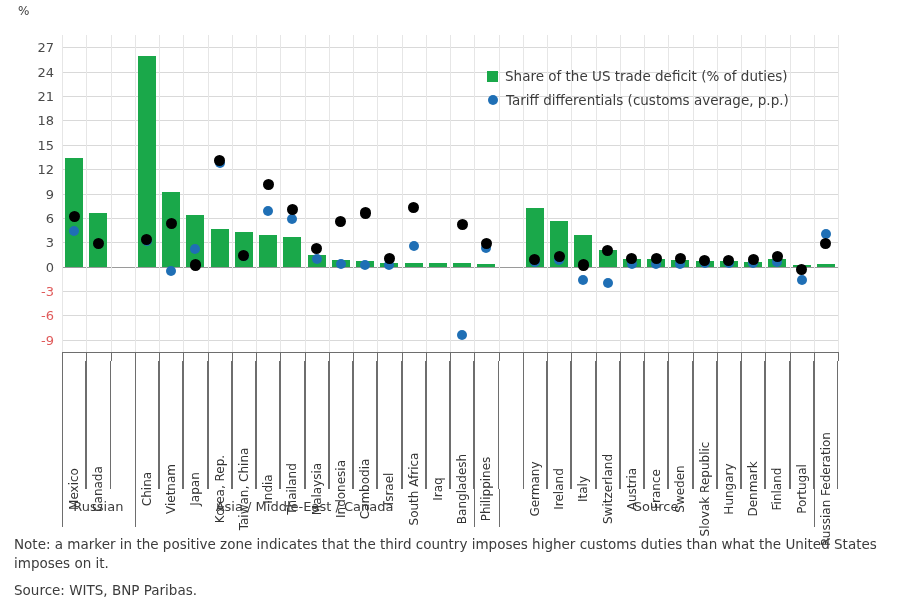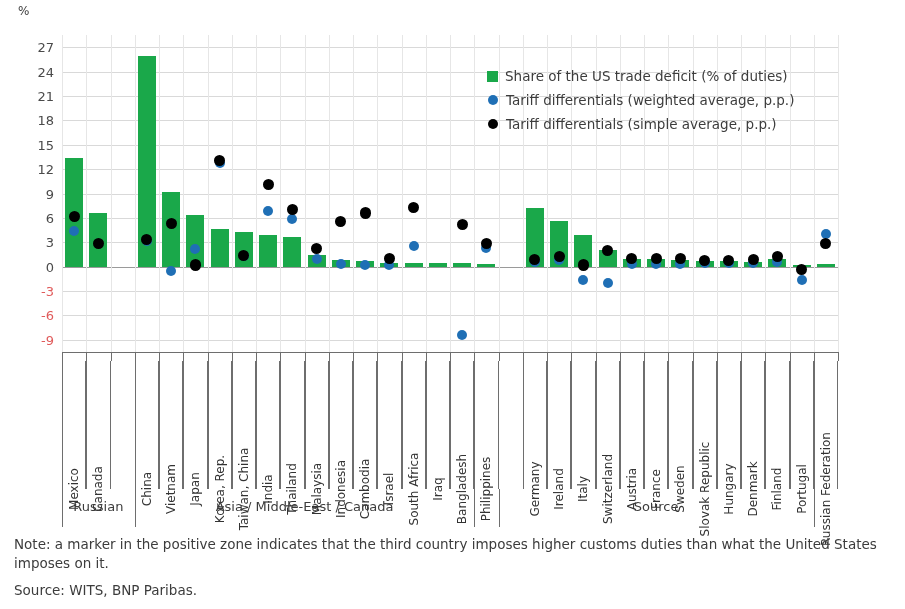--- a/index.html
+++ b/index.html
@@ -488,25 +488,21 @@
       <div class="gname" style="left: 436.5px; width: 315.3px;">Source</div>
     </div>
 
   <div id="legend">
     <div class="lg-row">
       <span class="lg-sq"></span>
       <span class="lg-tx">Share of the US trade deficit (% of duties)</span>
     </div>
     <div class="lg-row">
       <span class="lg-ci blue"></span>
-      <span class="lg-tx">Tariff differentials (weighted average, p.p.)</span>
-    </div>
-    <div class="lg-row">
-      <span class="lg-ci black"></span>
-      <span class="lg-tx">Tariff differentials (simple average, p.p.)</span>
+      <span class="lg-tx">Tariff differentials (customs average, p.p.)</span>
     </div>
   </div>
 
   <div id="notes">
     <div class="note">Note: a marker in the positive zone indicates that the third country imposes higher customs duties than what the United States imposes on it.</div>
     <div class="src">Source: WITS, BNP Paribas.</div>
   </div>
 
 </div>
 

